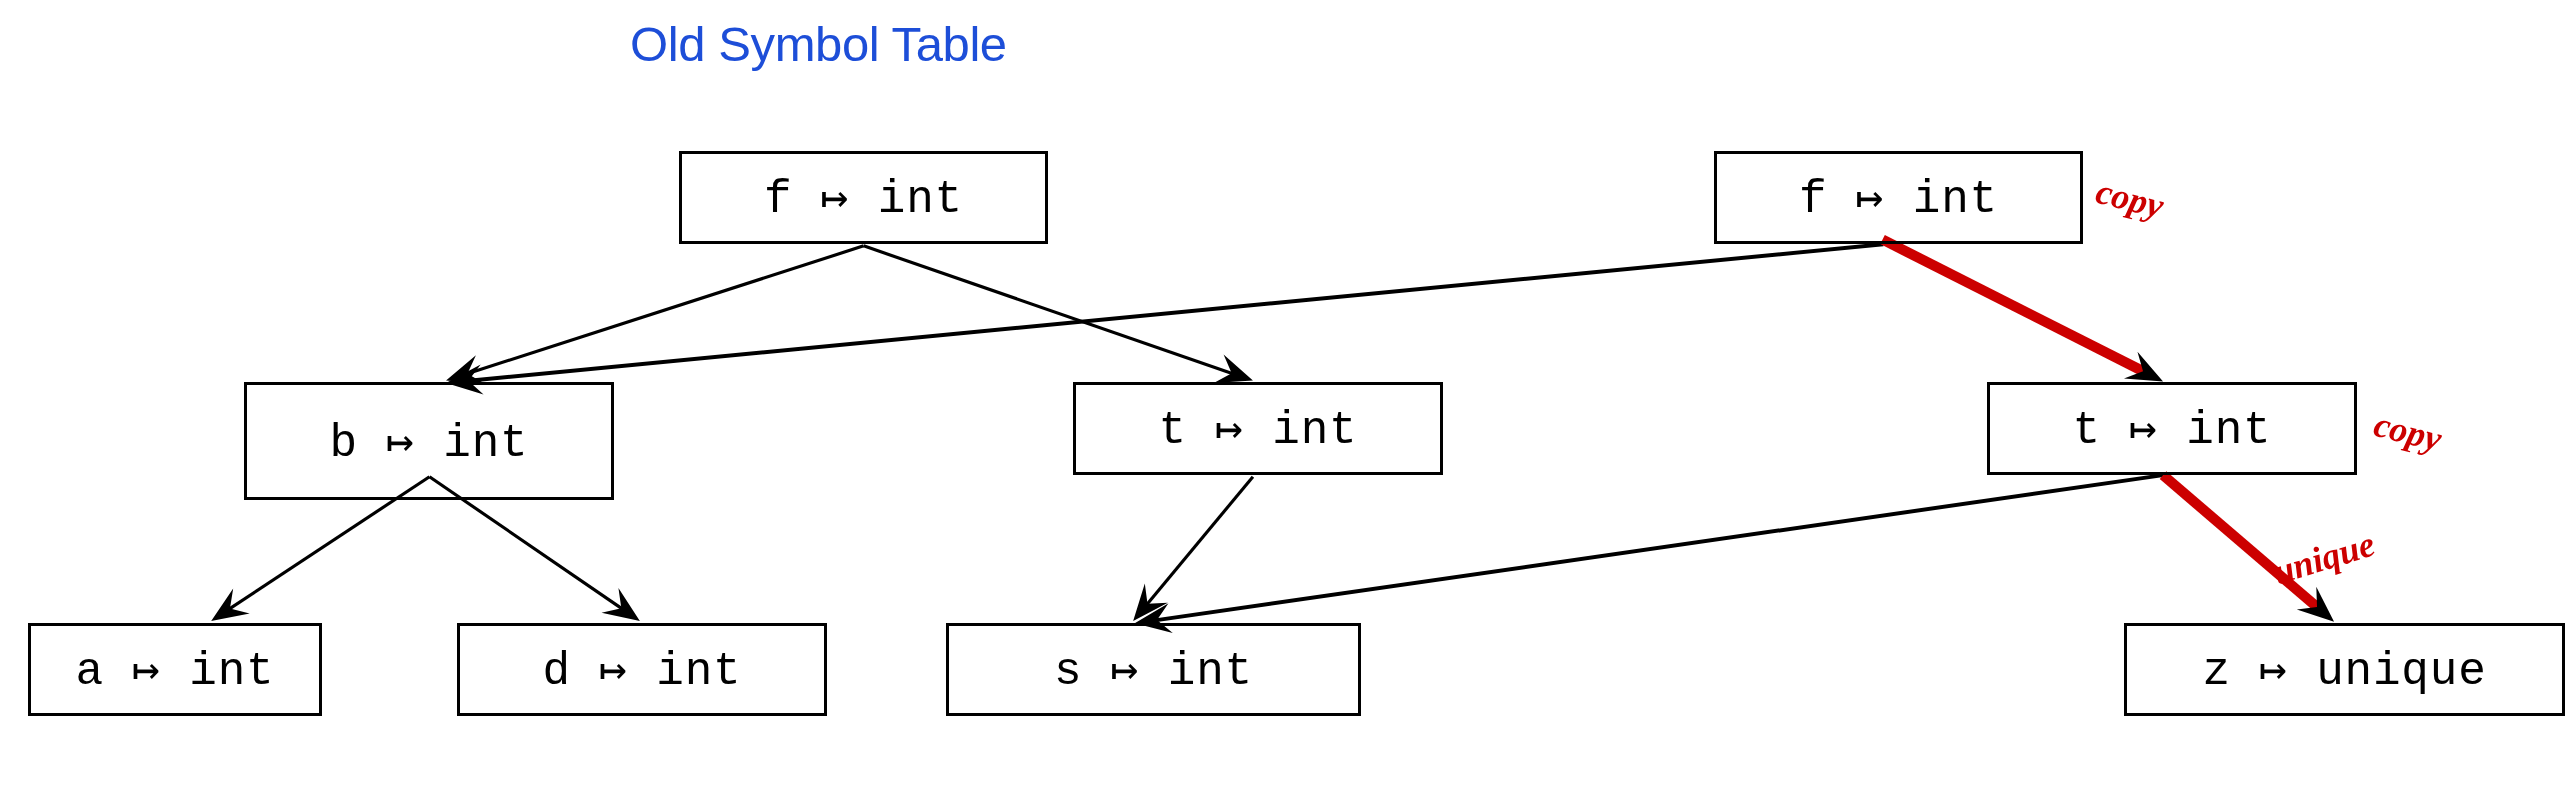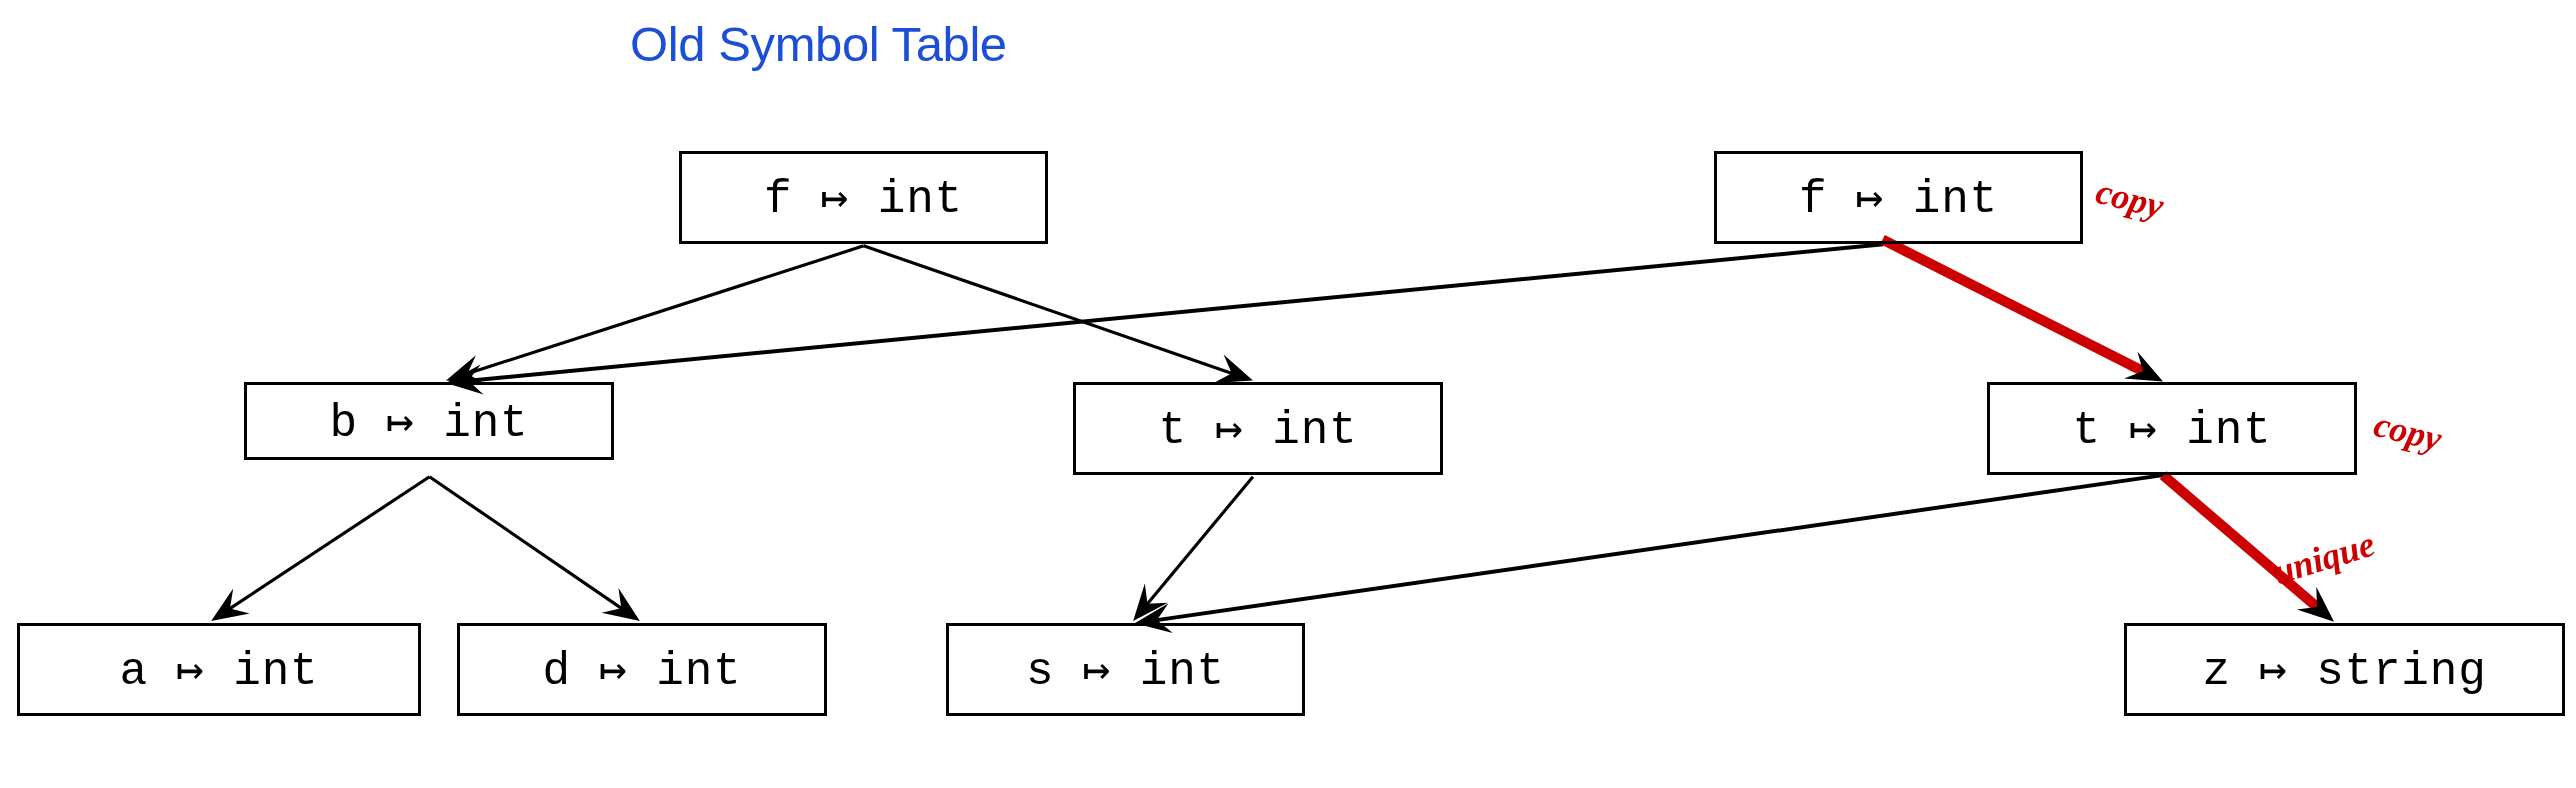--- a/index.html
+++ b/index.html
@@ -90,27 +90,27 @@
         <polygon points="2745,484 2695.375833380008,480.1997253689681 2719.5483876241274,471.1312072256824 2712.5221912139514,446.2880398751687" fill="#000000"></polygon>
         <line x1="2745" y1="603" x2="2942.259328338502" y2="772.0794242901449" stroke="#cc0000" stroke-width="13" stroke-linecap="butt"></line>
         <polygon points="2962,789 2914.7091601955326,773.4894722659661 2940.346001700542,770.4394300290357 2939.4392323868597,744.6377213760849" fill="#000000"></polygon>
       </g>
   </svg>
 
   <div class="title" style="left:630px; top:15.8px;">Old Symbol Table</div>
 
 
   <div class="node" id="node-old-f" style="left: 679px; top: 151px; width: 369px; height: 93px;">f ↦ int</div>
-  <div class="node" id="node-old-b" style="left: 244px; top: 382px; width: 370px; height: 78px;">b ↦ int</div>
+  <div class="node" id="node-old-b" style="left: 244px; top: 382px; width: 370px; height: 118px;">b ↦ int</div>
   <div class="node" id="node-old-t" style="left: 1073px; top: 382px; width: 370px; height: 93px;">t ↦ int</div>
-  <div class="node" id="node-old-a" style="left: 17px; top: 623px; width: 404px; height: 93px;">a ↦ int</div>
+  <div class="node" id="node-old-a" style="left: 28px; top: 623px; width: 294px; height: 93px;">a ↦ int</div>
   <div class="node" id="node-old-d" style="left: 457px; top: 623px; width: 370px; height: 93px;">d ↦ int</div>
-  <div class="node" id="node-old-s" style="left: 946px; top: 623px; width: 359px; height: 93px;">s ↦ int</div>
+  <div class="node" id="node-old-s" style="left: 946px; top: 623px; width: 415px; height: 93px;">s ↦ int</div>
   <div class="node" id="node-new-f" style="left: 1714px; top: 151px; width: 369px; height: 93px;">f ↦ int</div>
   <div class="node" id="node-new-t" style="left: 1987px; top: 382px; width: 370px; height: 93px;">t ↦ int</div>
-  <div class="node" id="node-new-z" style="left: 2124px; top: 623px; width: 441px; height: 93px;">z ↦ string</div>
+  <div class="node" id="node-new-z" style="left: 2124px; top: 623px; width: 441px; height: 93px;">z ↦ unique</div>
 
   <div class="annot" id="annot-copy-1" style="left: 2102px; top: 170px; color: rgb(204, 0, 0);">copy</div>
   <div class="annot" id="annot-copy-2" style="left: 2380px; top: 403px; color: rgb(204, 0, 0);">copy</div>
   <div class="annot" id="annot-unique" style="left: 2268px; top: 553px; color: rgb(204, 0, 0);">unique</div>
 
 </div>
 
 
 </body></html>

